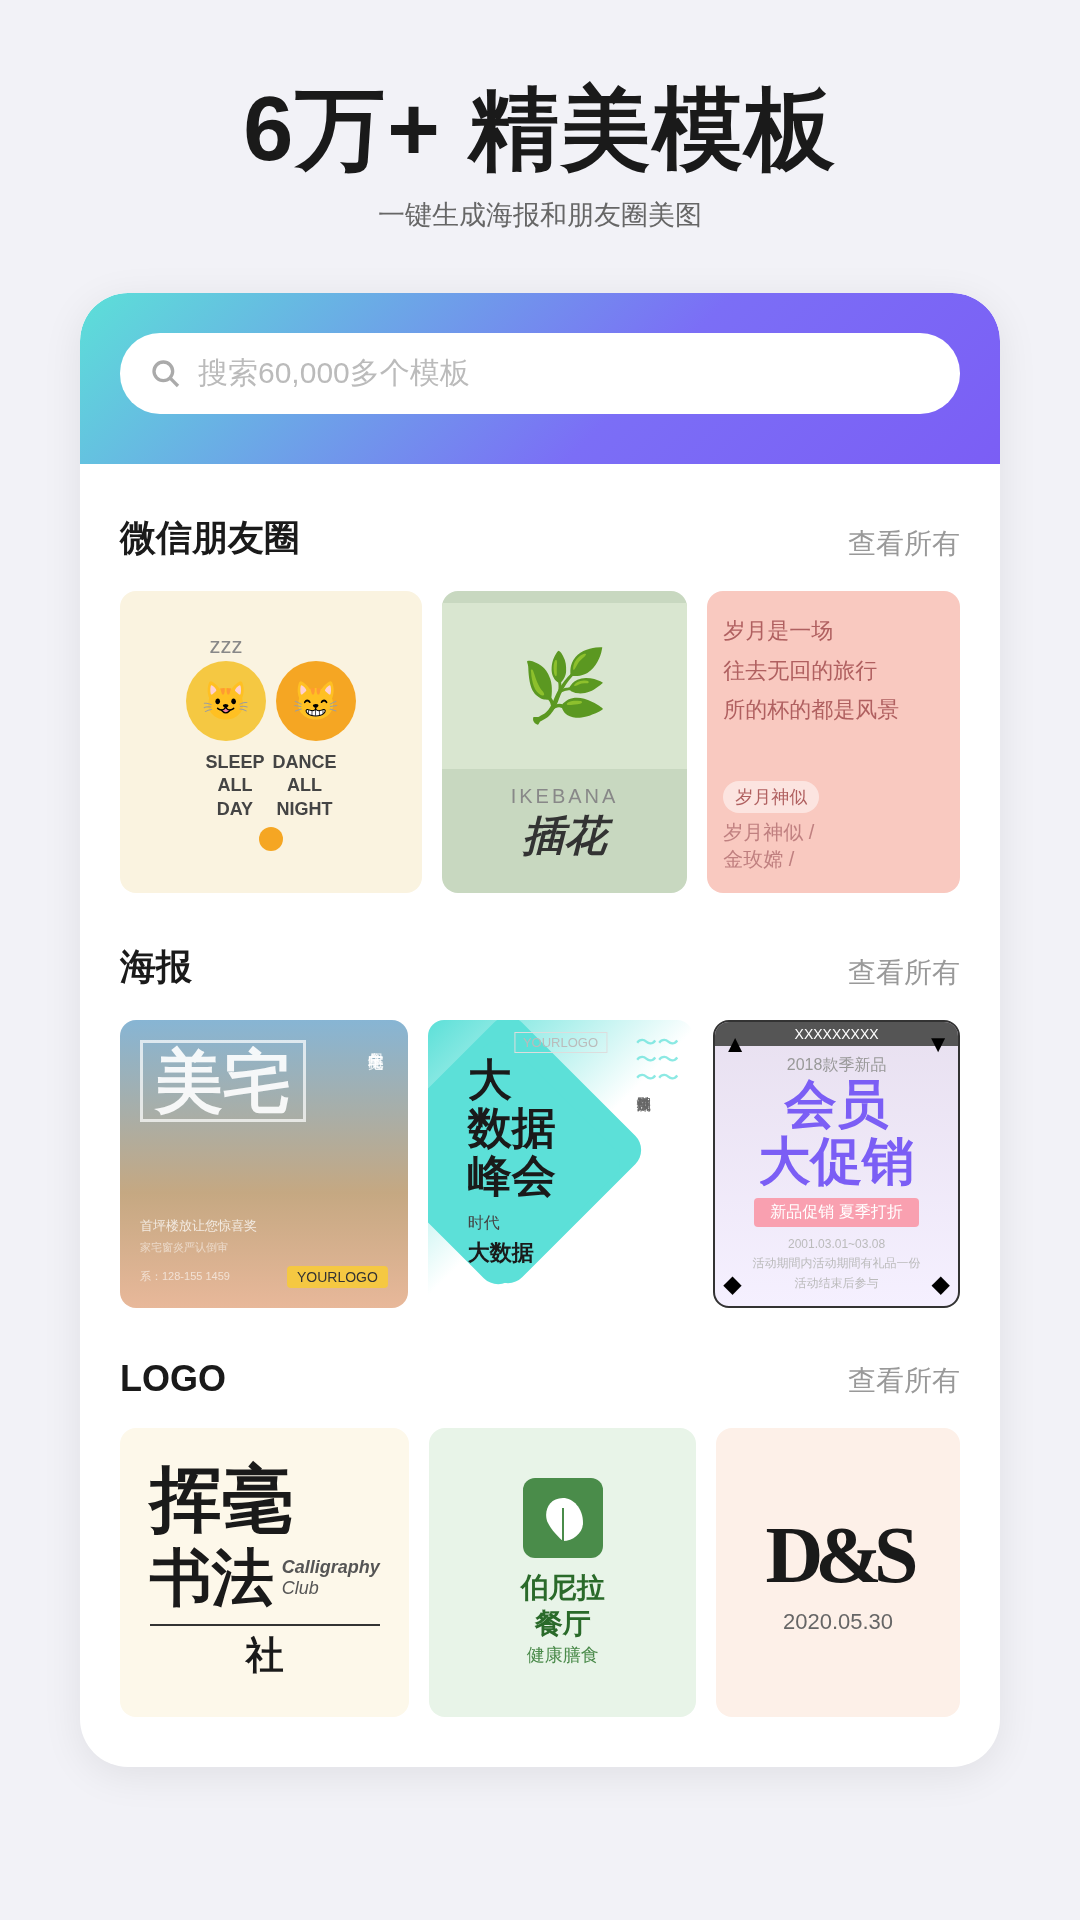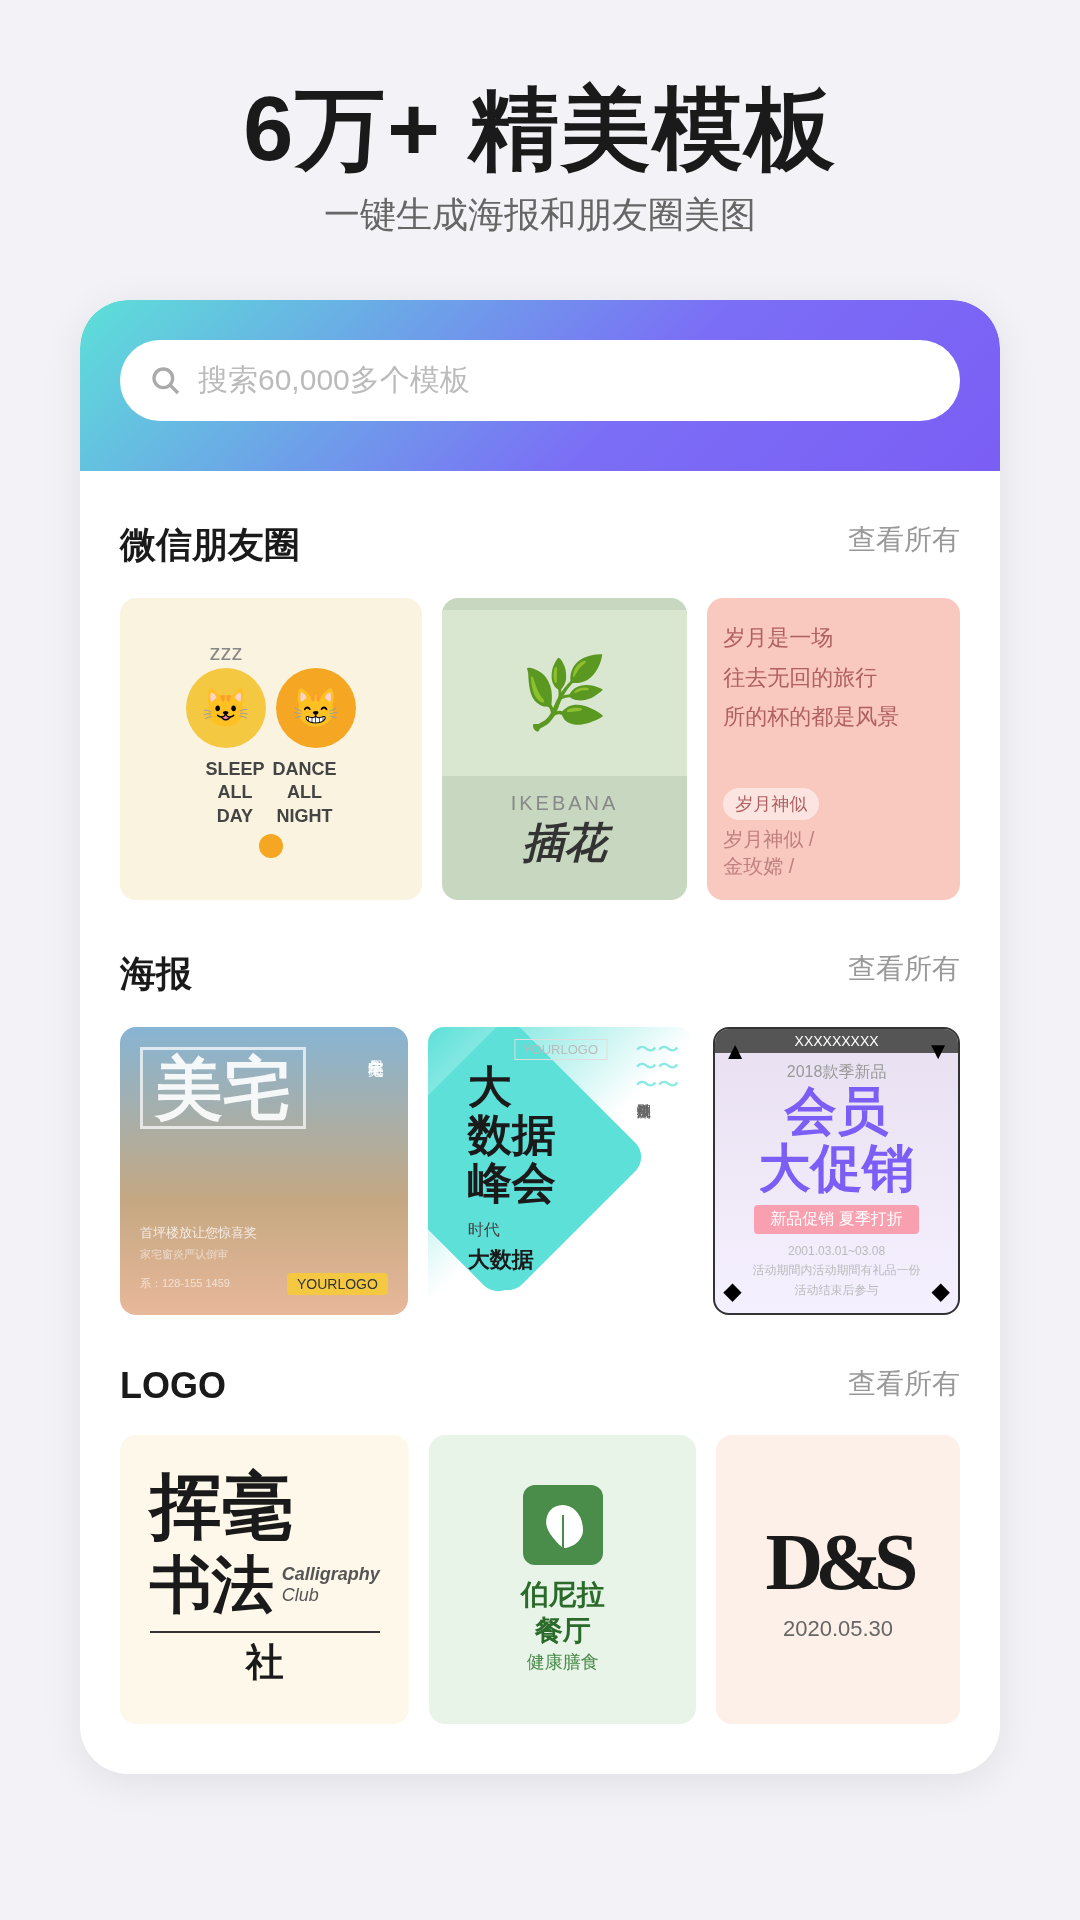--- a/index.html
+++ b/index.html
@@ -28,23 +28,23 @@
       margin-bottom: 60px;
     }
     .hero-title {
       font-size: 90px;
       font-weight: 900;
       color: #1a1a1a;
       letter-spacing: 2px;
       line-height: 1.1;
     }
     .hero-subtitle {
-      font-size: 36px;
+      font-size: 27px;
       color: #666;
-      margin-top: 12px;
+      margin-top: 18px;
       font-weight: 400;
     }
 
     
     .app-card {
       width: 920px;
       background: #fff;
       border-radius: 48px;
       overflow: hidden;
       box-shadow: 0 8px 40px rgba(0,0,0,0.08);
@@ -80,21 +80,21 @@
       padding: 0 40px 50px;
     }
 
     
     .section {
       margin-top: 50px;
     }
     .section-header {
       display: flex;
       justify-content: space-between;
-      align-items: flex-start;
+      align-items: flex-end;
       margin-bottom: 28px;
     }
     .section-title {
       font-size: 36px;
       font-weight: 700;
       color: #1a1a1a;
     }
     .section-view-all {
       font-size: 28px;
       color: #999;

